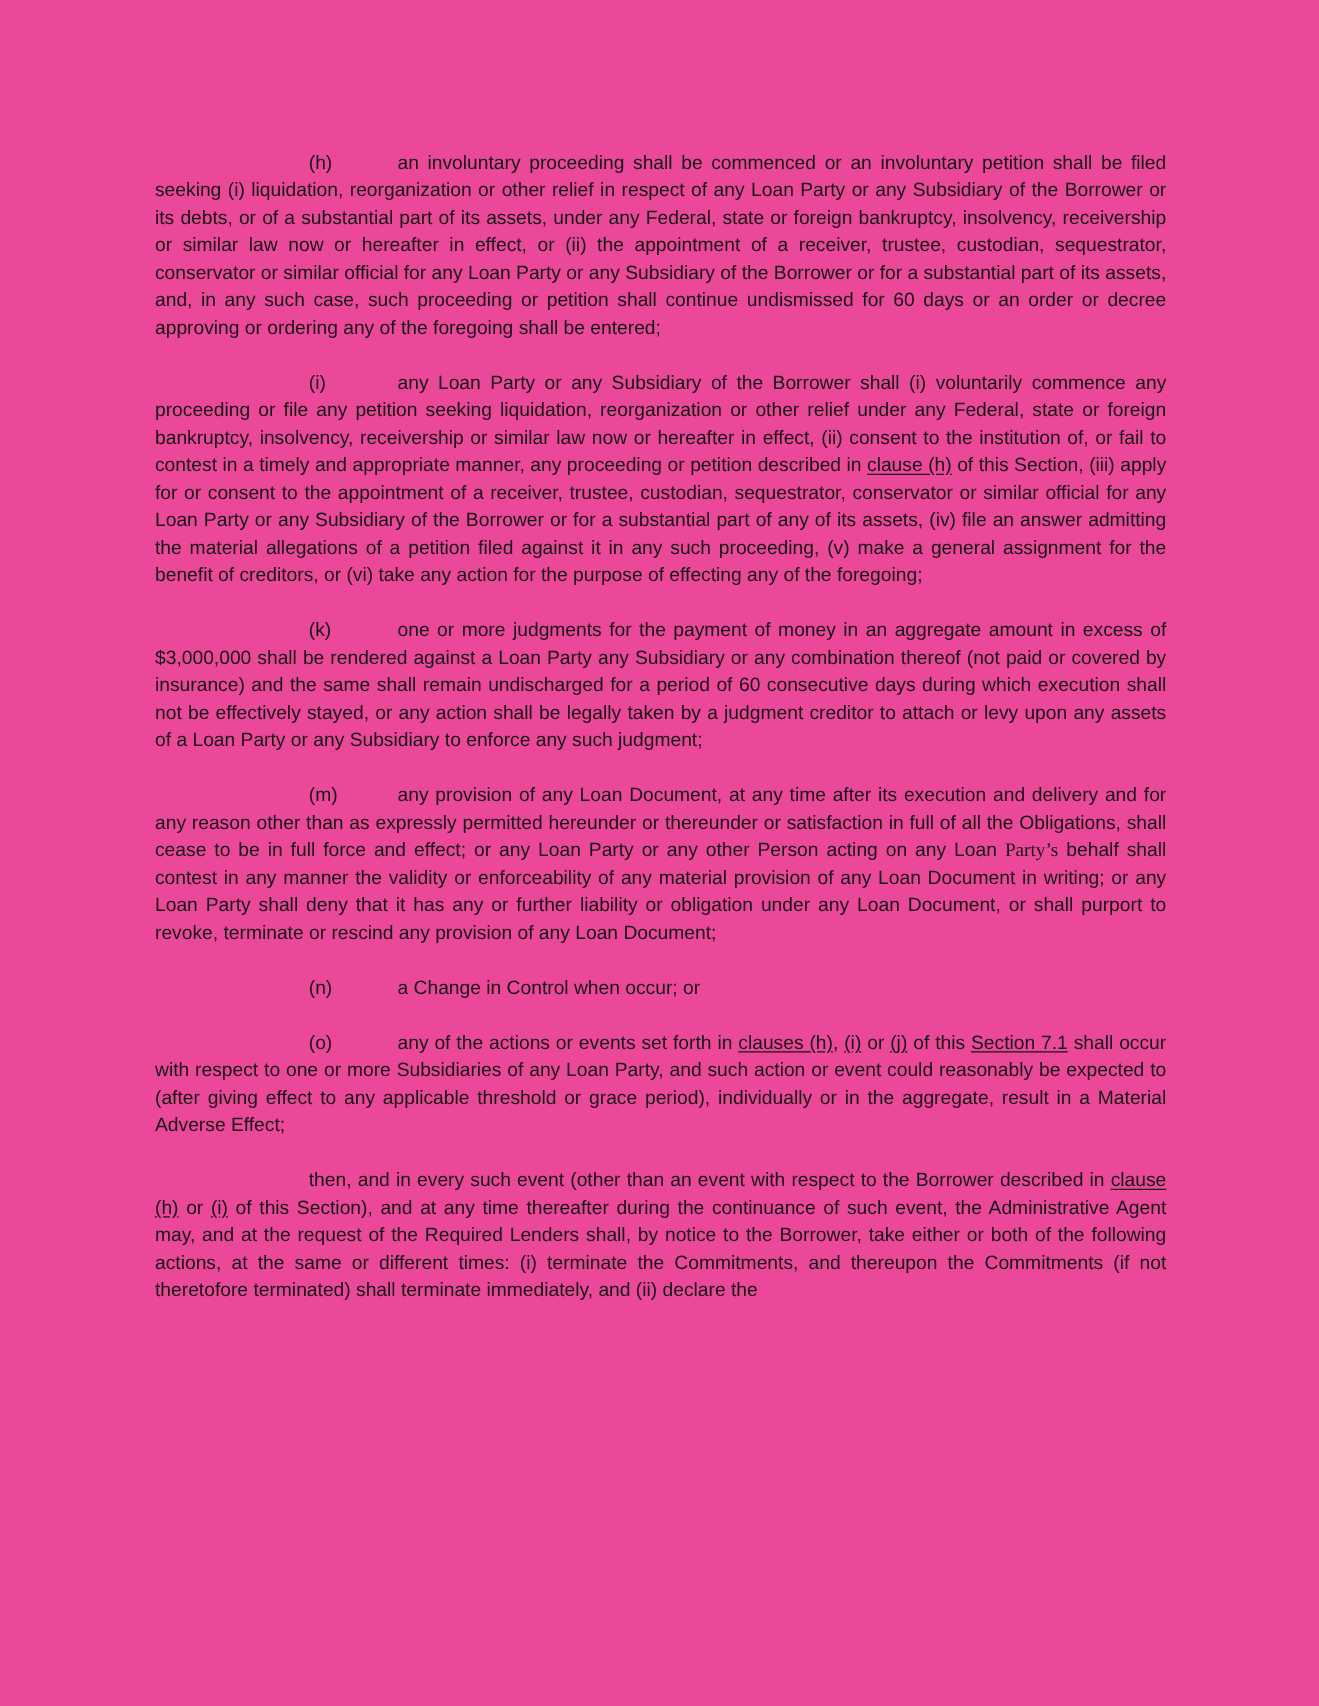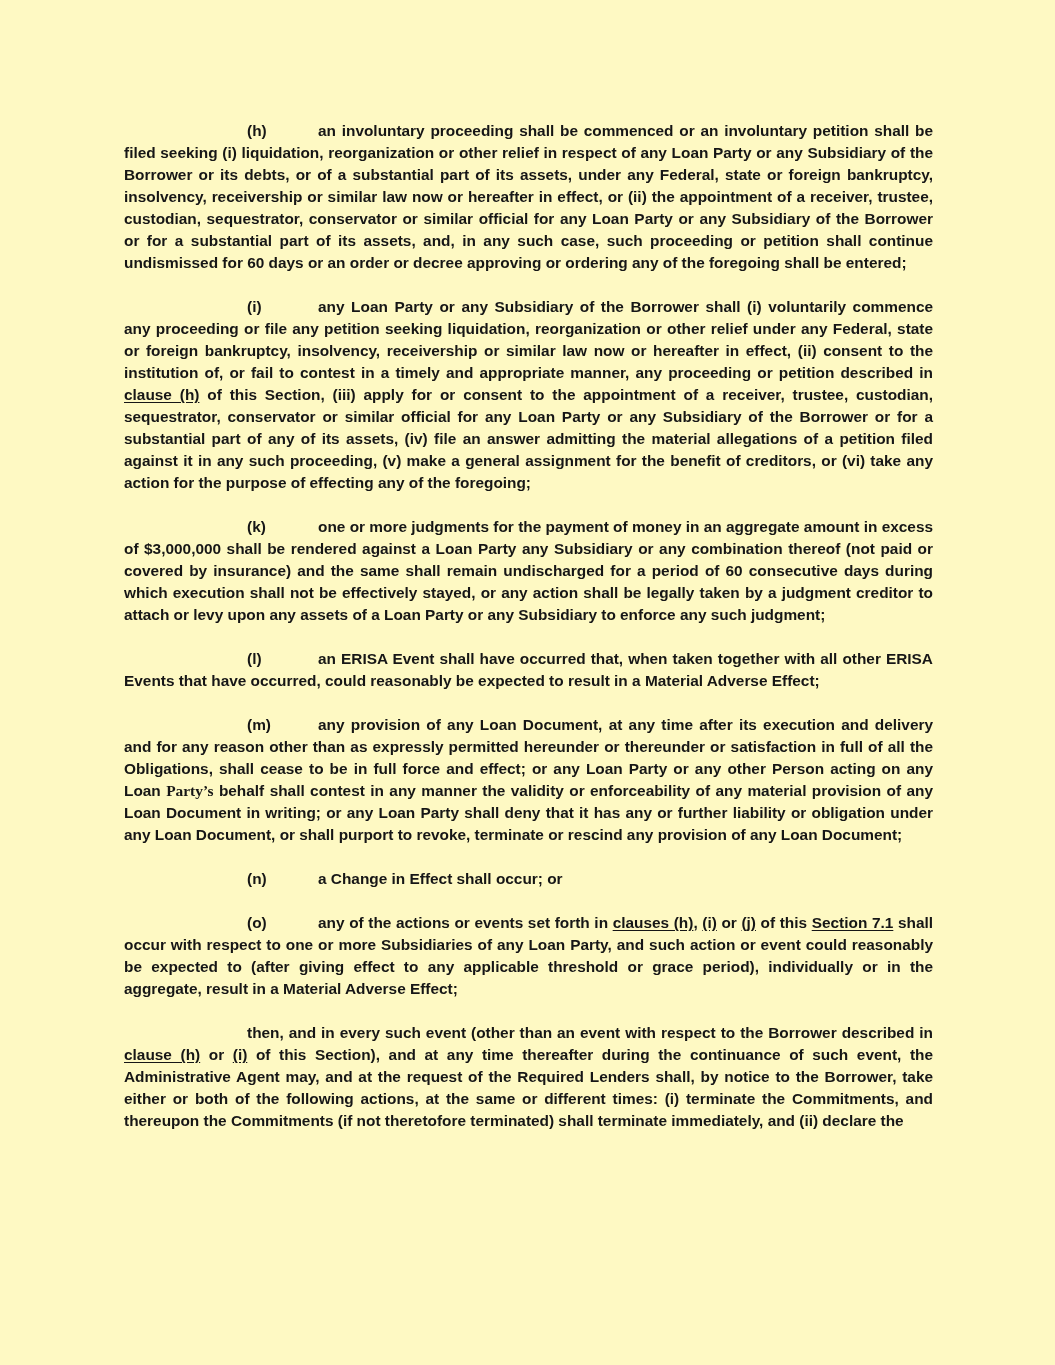--- a/index.html
+++ b/index.html
@@ -9,27 +9,26 @@
   }
   body {
     width: 1055px;
     height: 1365px;
     overflow: hidden;
   }
   .page {
     box-sizing: border-box;
     width: 1055px;
     height: 1365px;
-    background: #fef9c3;
+    background: #ec4899;
     padding: 120px 122px 0 124px;
     color: #161616;
     font-family: "Liberation Sans", "DejaVu Sans", sans-serif;
     font-size: 15.4px;
     line-height: 22px;
-    font-weight: bold;
   }
   .para {
     margin: 0 0 22px 0;
     text-align: justify;
     text-indent: 123px;
   }
   .para:last-child {
     margin-bottom: 0;
   }
   .clause-label {
@@ -48,19 +47,18 @@
   }
 </style>
 </head>
 <body>
 
 <div class="page">
   <div>
       <p class="para"><span class="clause-label">(h)</span><span>an involuntary proceeding shall be commenced or an involuntary petition shall be filed seeking (i) liquidation, reorganization or other relief in respect of any Loan Party or any Subsidiary of the Borrower or its debts, or of a substantial part of its assets, under any Federal, state or foreign bankruptcy, insolvency, receivership or similar law now or hereafter in effect, or (ii) the appointment of a receiver, trustee, custodian, sequestrator, conservator or similar official for any Loan Party or any Subsidiary of the Borrower or for a substantial part of its assets, and, in any such case, such proceeding or petition shall continue undismissed for 60 days or an order or decree approving or ordering any of the foregoing shall be entered;</span></p>
       <p class="para"><span class="clause-label">(i)</span><span>any Loan Party or any Subsidiary of the Borrower shall (i) voluntarily commence any proceeding or file any petition seeking liquidation, reorganization or other relief under any Federal, state or foreign bankruptcy, insolvency, receivership or similar law now or hereafter in effect, (ii) consent to the institution of, or fail to contest in a timely and appropriate manner, any proceeding or petition described in </span><span class="u">clause (h)</span><span> of this Section, (iii) apply for or consent to the appointment of a receiver, trustee, custodian, sequestrator, conservator or similar official for any Loan Party or any Subsidiary of the Borrower or for a substantial part of any of its assets, (iv) file an answer admitting the material allegations of a petition filed against it in any such proceeding, (v) make a general assignment for the benefit of creditors, or (vi) take any action for the purpose of effecting any of the foregoing;</span></p>
       <p class="para"><span class="clause-label">(k)</span><span>one or more judgments for the payment of money in an aggregate amount in excess of $3,000,000 shall be rendered against a Loan Party any Subsidiary or any combination thereof (not paid or covered by insurance) and the same shall remain undischarged for a period of 60 consecutive days during which execution shall not be effectively stayed, or any action shall be legally taken by a judgment creditor to attach or levy upon any assets of a Loan Party or any Subsidiary to enforce any such judgment;</span></p>
-      <p class="para"><span class="clause-label">(l)</span><span>an ERISA Event shall have occurred that, when taken together with all other ERISA Events that have occurred, could reasonably be expected to result in a Material Adverse Effect;</span></p>
       <p class="para"><span class="clause-label">(m)</span><span>any provision of any Loan Document, at any time after its execution and delivery and for any reason other than as expressly permitted hereunder or thereunder or satisfaction in full of all the Obligations, shall cease to be in full force and effect; or any Loan Party or any other Person acting on any Loan </span><span class="serif">Party’s</span><span> behalf shall contest in any manner the validity or enforceability of any material provision of any Loan Document in writing; or any Loan Party shall deny that it has any or further liability or obligation under any Loan Document, or shall purport to revoke, terminate or rescind any provision of any Loan Document;</span></p>
-      <p class="para"><span class="clause-label">(n)</span><span>a Change in Effect shall occur; or</span></p>
+      <p class="para"><span class="clause-label">(n)</span><span>a Change in Control when occur; or</span></p>
       <p class="para"><span class="clause-label">(o)</span><span>any of the actions or events set forth in </span><span class="u">clauses (h)</span><span>, </span><span class="u">(i)</span><span> or </span><span class="u">(j)</span><span> of this </span><span class="u">Section 7.1</span><span> shall occur with respect to one or more Subsidiaries of any Loan Party, and such action or event could reasonably be expected to (after giving effect to any applicable threshold or grace period), individually or in the aggregate, result in a Material Adverse Effect;</span></p>
       <p class="para"><span>then, and in every such event (other than an event with respect to the Borrower described in </span><span class="u">clause (h)</span><span> or </span><span class="u">(i)</span><span> of this Section), and at any time thereafter during the continuance of such event, the Administrative Agent may, and at the request of the Required Lenders shall, by notice to the Borrower, take either or both of the following actions, at the same or different times: (i) terminate the Commitments, and thereupon the Commitments (if not theretofore terminated) shall terminate immediately, and (ii) declare the</span></p>
     </div>
 </div>
 
 </body></html>

